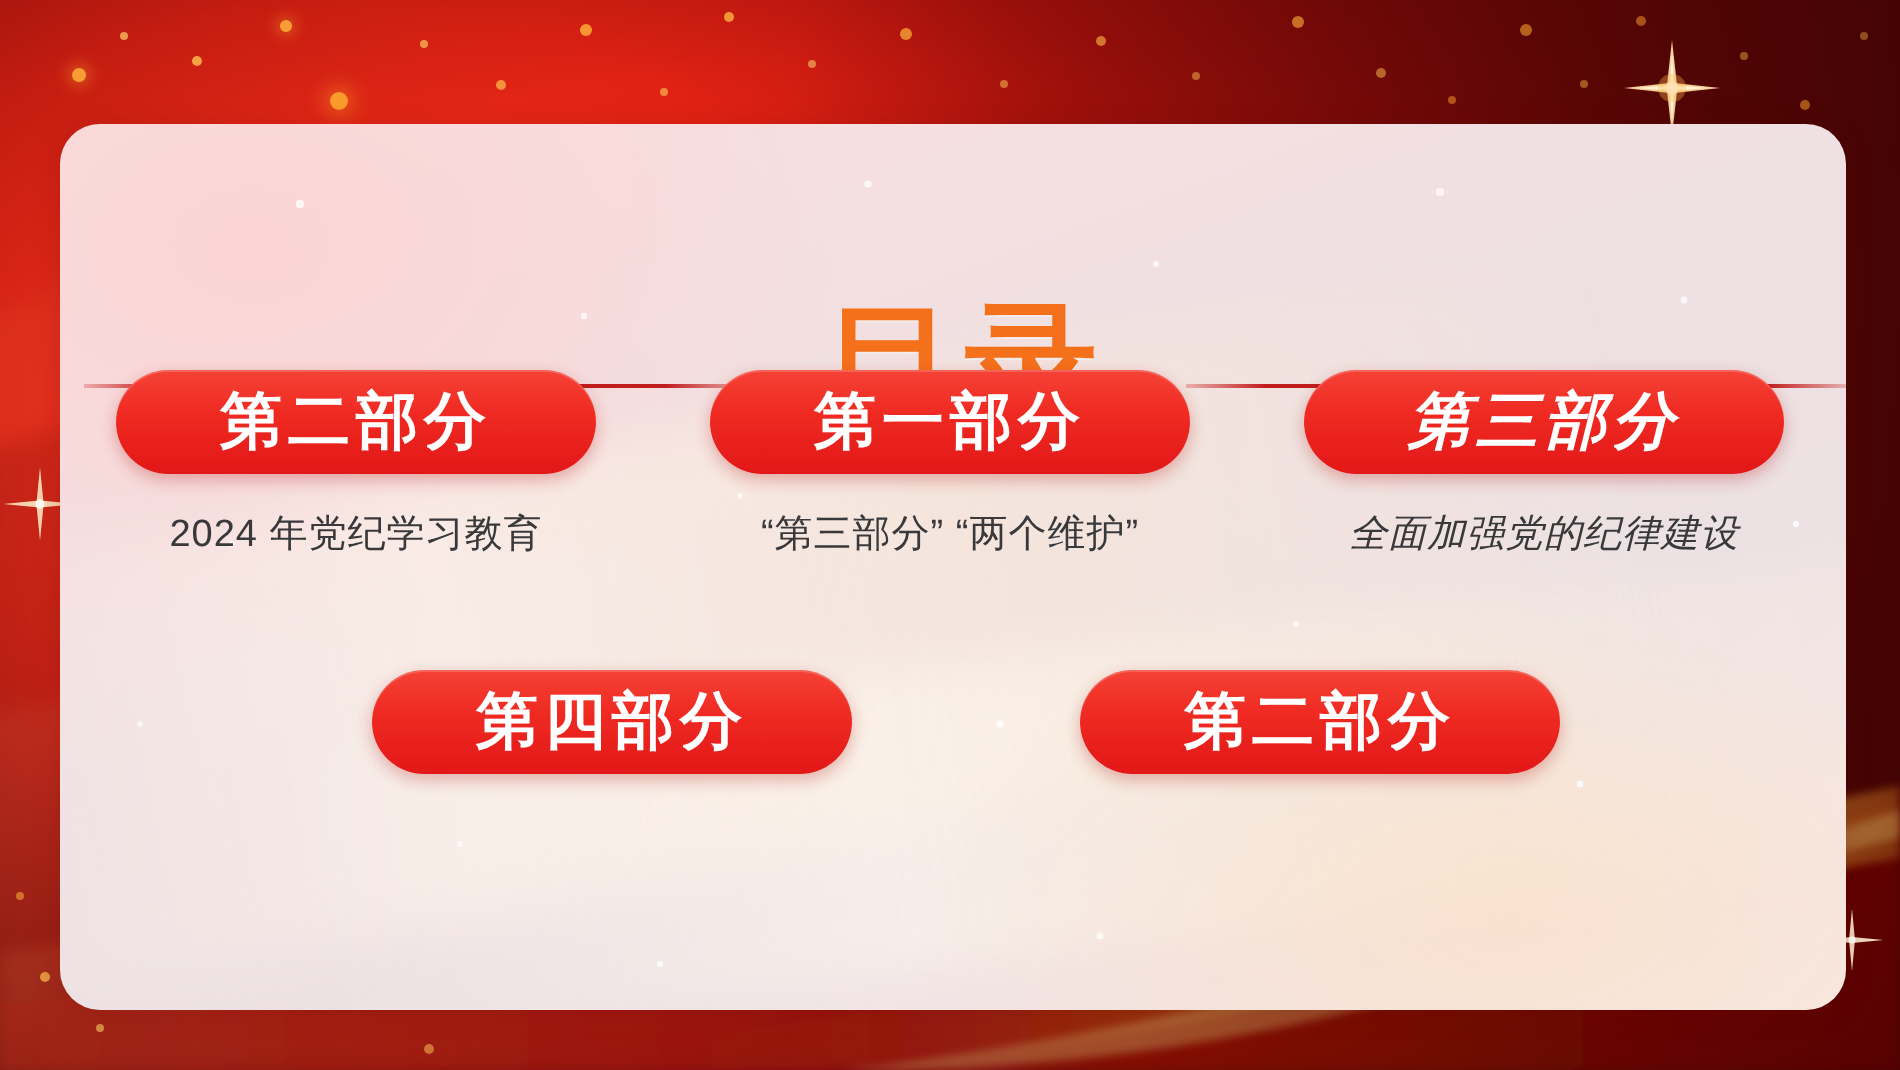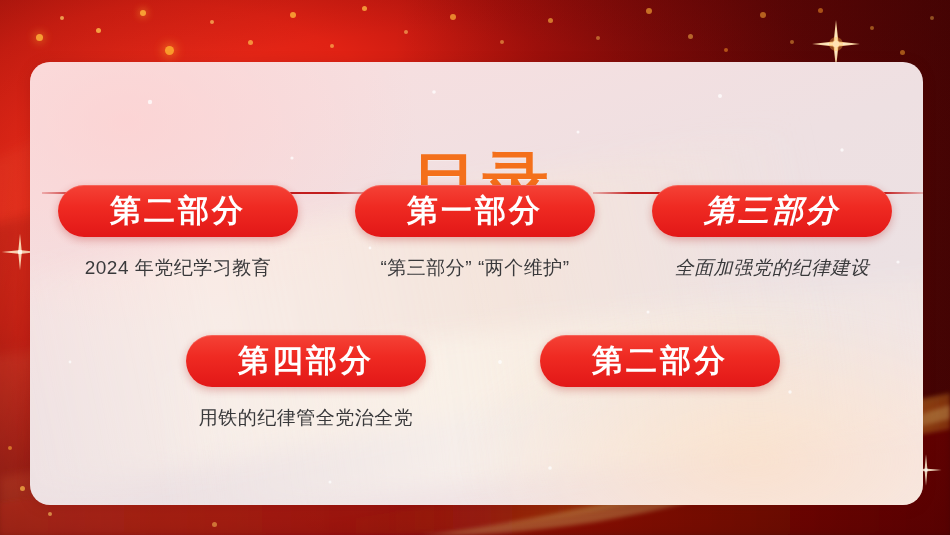--- a/index.html
+++ b/index.html
@@ -320,21 +320,20 @@
         <div class="caption">“第三部分” “两个维护”</div>
       </div>
 
       <div class="item i3">
         <div class="badge">第三部分</div>
         <div class="caption">全面加强党的纪律建设</div>
       </div>
 
       <div class="item i4">
         <div class="badge">第四部分</div>
-        <div class="caption">用铁的纪律管全党治全党</div>
       </div>
 
       <div class="item i5">
         <div class="badge">第二部分</div>
       </div>
 
     </div>
   </div>
 </div>
 

